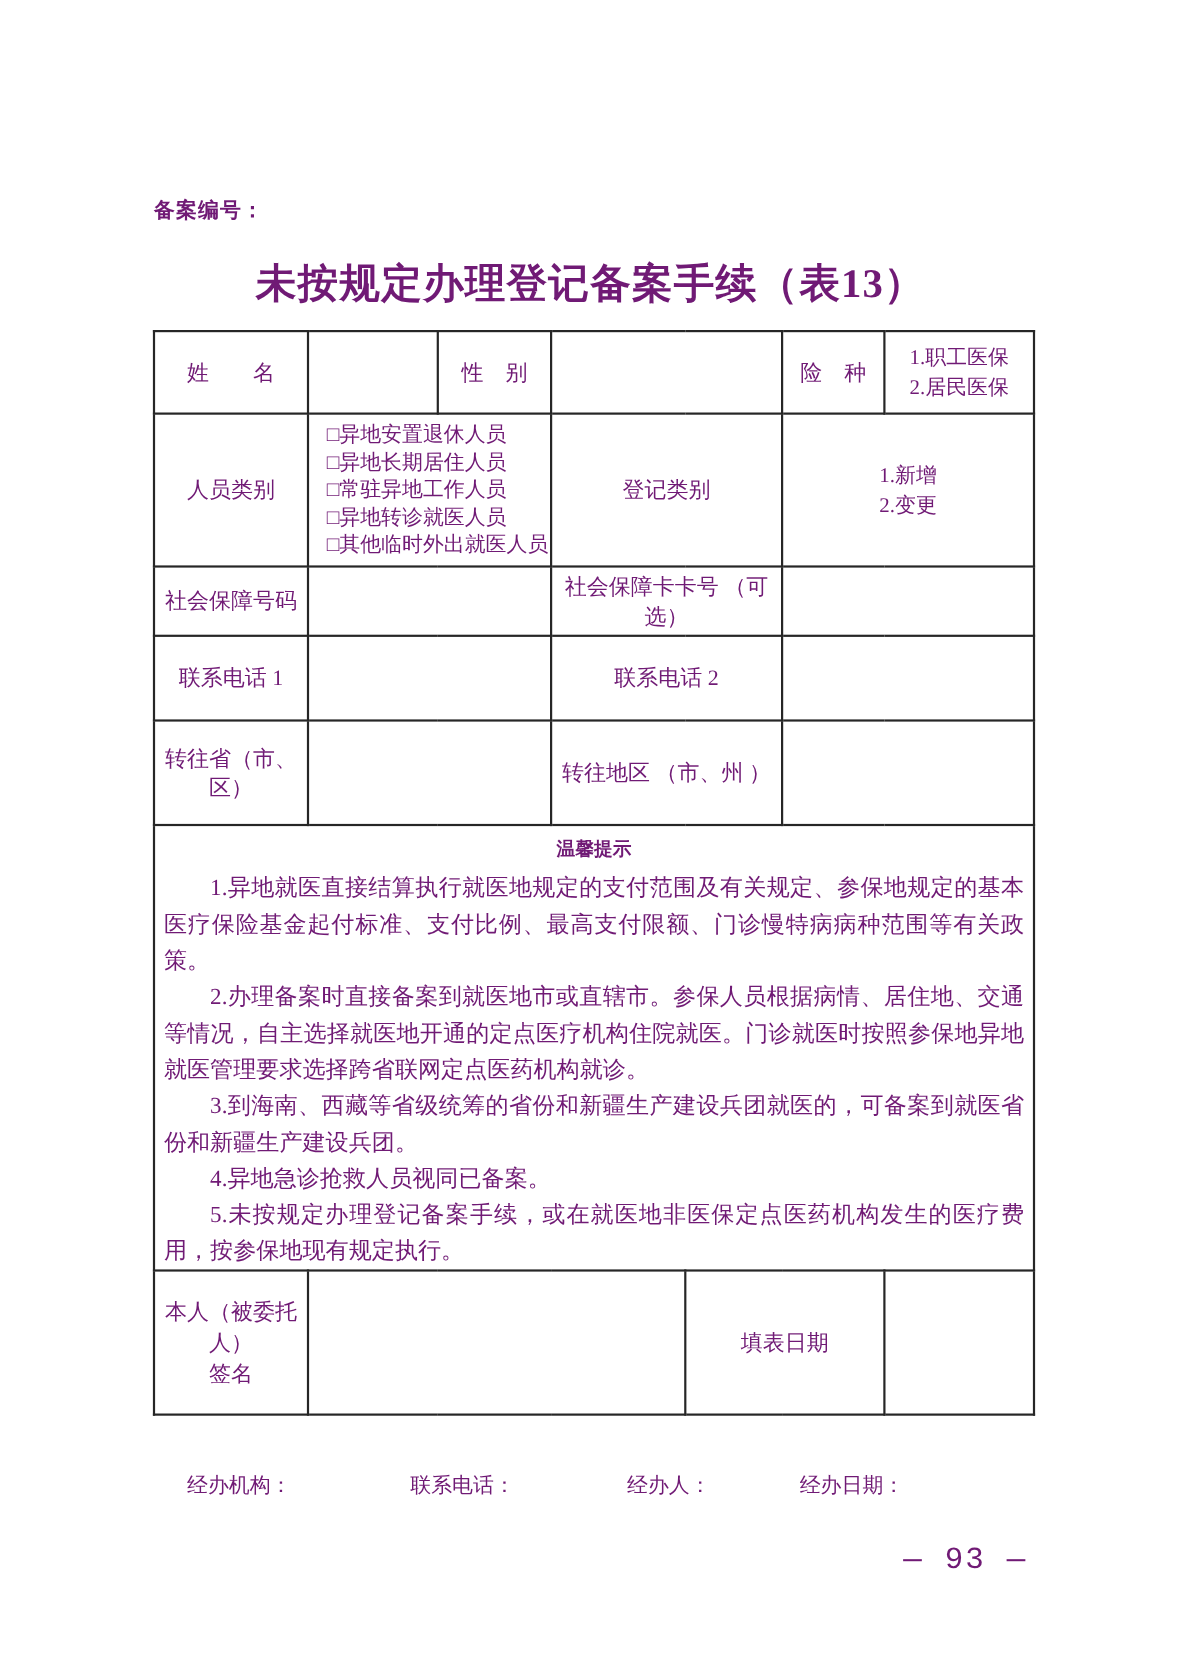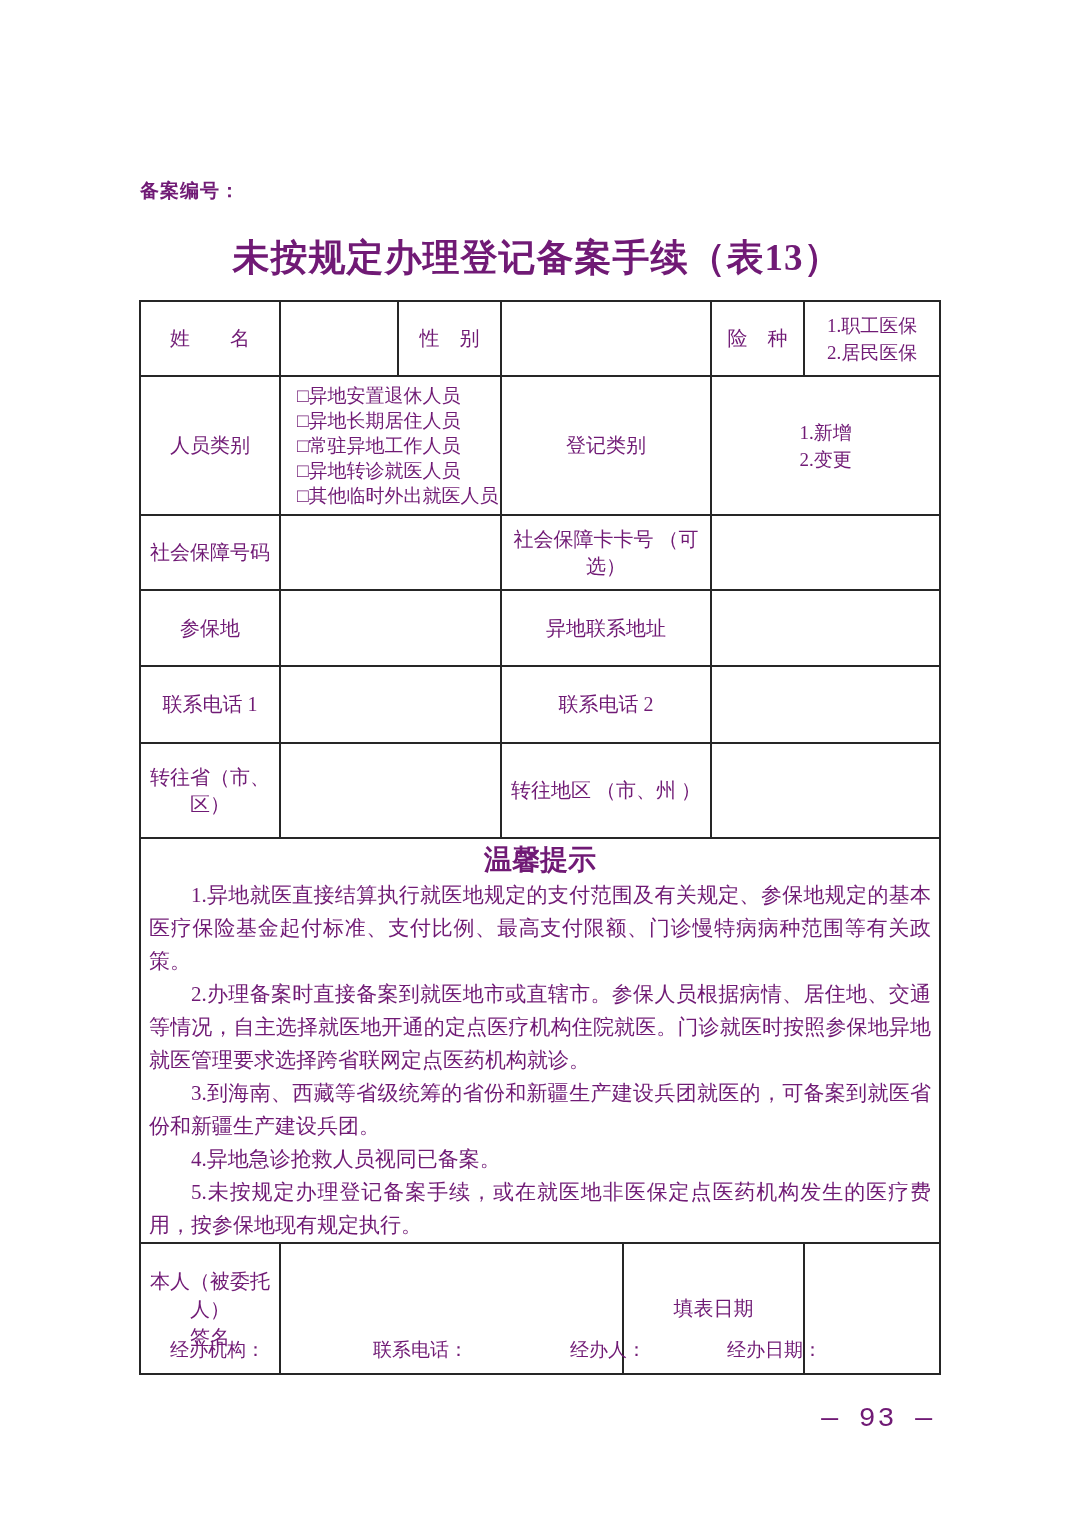--- a/index.html
+++ b/index.html
@@ -30,21 +30,21 @@
     vertical-align:middle;
     font-size:20px;
     overflow:hidden;
   }
   .label-cell{ text-align:center; }
   .opt-block{ display:flex;align-items:flex-end;justify-content:center;height:100%; }
   .opt-inner{ text-align:left;font-size:19px;line-height:27px; }
   .checkbox-list{ padding:6px 0 6px 16px;font-size:19px;line-height:25px;text-align:left; }
   .tips-cell{ vertical-align:top !important; }
   .tips-inner{ padding:6px 8px 0 8px; }
-  .tips-title{ text-align:center;font-weight:bold;font-size:28px;line-height:30px;margin-bottom:4px; }
+  .tips-title{ text-align:center;font-weight:bold;font-size:17px;line-height:30px;margin-bottom:4px; }
   .tips-p{ font-size:21px;line-height:33px;text-indent:2em;text-align:justify;margin:0; }
   .preline{ white-space:pre-line; }
   .sign-label{ font-size:20px;line-height:28px; }
   .snug{ font-size:19px; letter-spacing:0; }
   .footer-row{ position:absolute;top:1337px;left:0;width:1074px;font-size:19px; }
   .footer-item{ position:absolute;white-space:nowrap; }
   .page-number{
     position:absolute;top:1403px;right:140px;
     font-size:28px;letter-spacing:2px;font-family:Liberation Mono, monospace;
   }
@@ -101,33 +101,27 @@
       <td colspan="2">
         <div class="opt-block">
           <div class="opt-inner">
             <div>1.新增</div>
             <div>2.变更</div>
           </div>
         </div>
       </td>
     </tr>
 
-    <tr style="height:75px">
+    <tr style="height:63px">
       <td class="label-cell">社会保障号码</td>
       <td colspan="2"></td>
       <td colspan="2" class="label-cell snug">社会保障卡卡号 （可选）</td>
       <td colspan="2"></td>
     </tr>
 
-    <tr style="height:76px">
-      <td class="label-cell">参保地</td>
-      <td colspan="2"></td>
-      <td colspan="2" class="label-cell">异地联系地址</td>
-      <td colspan="2"></td>
-    </tr>
 
     <tr style="height:77px">
       <td class="label-cell">联系电话 1</td>
       <td colspan="2"></td>
       <td colspan="2" class="label-cell">联系电话 2</td>
       <td colspan="2"></td>
     </tr>
 
     <tr style="height:95px">
       <td class="label-cell snug">转往省（市、区）</td>

